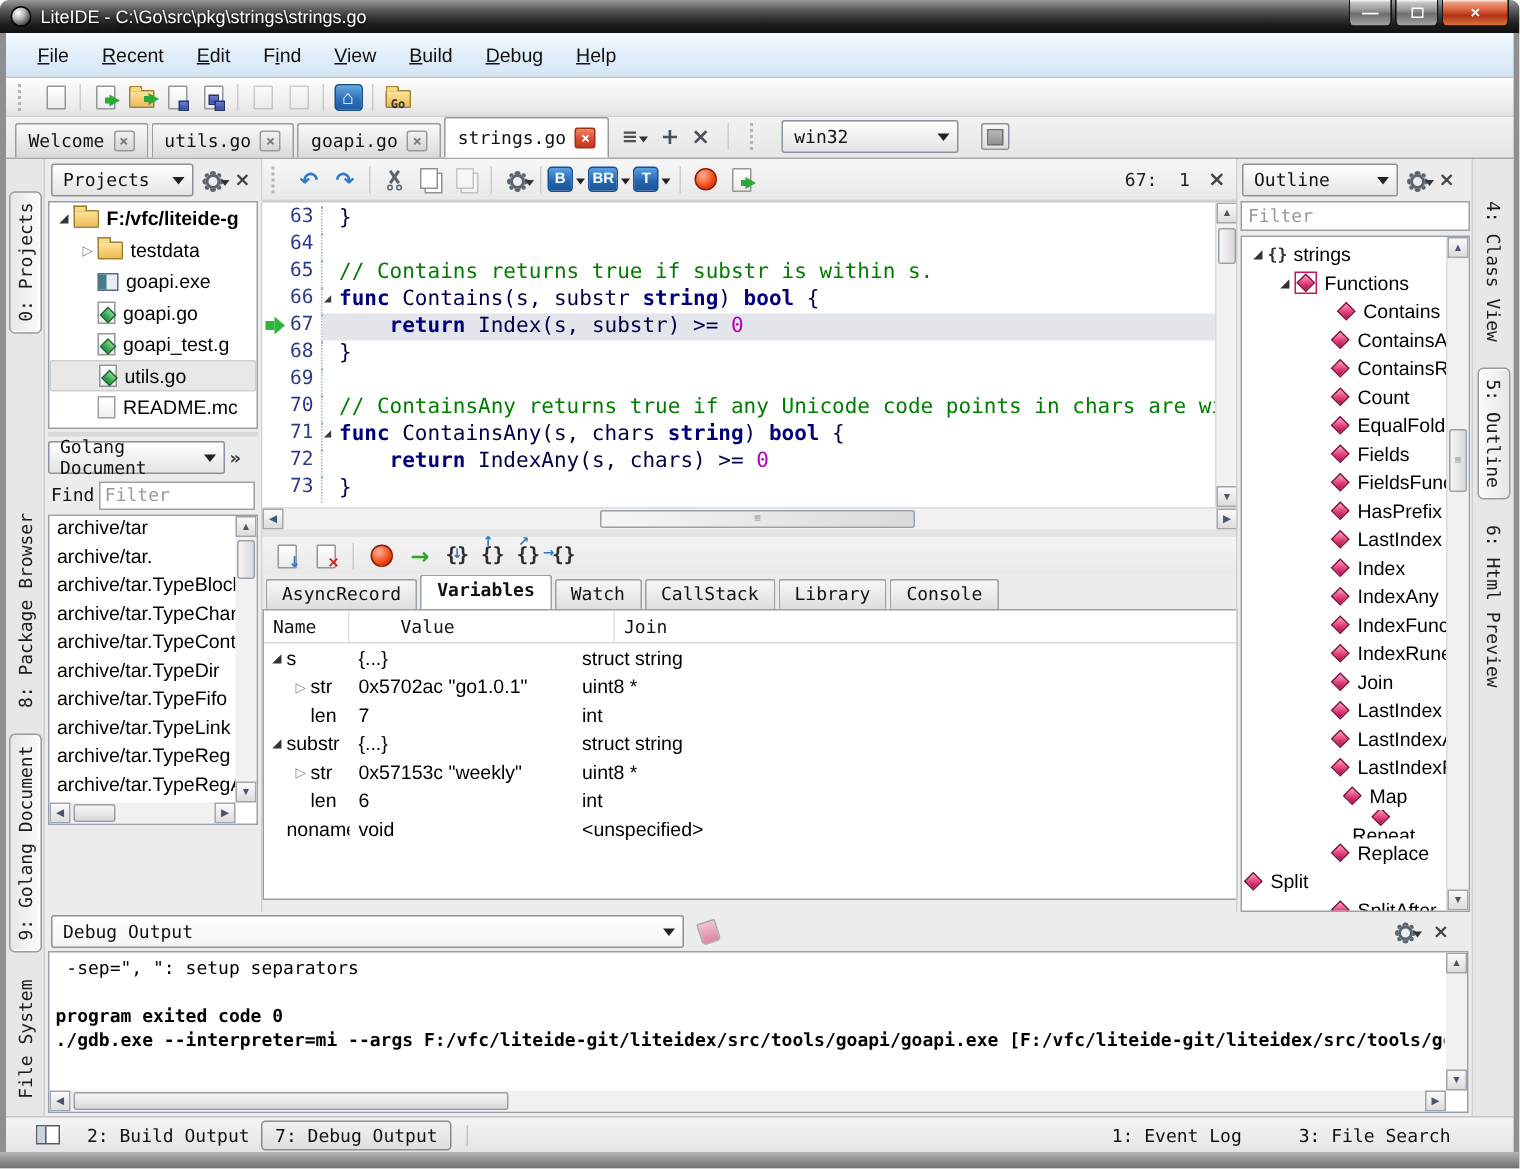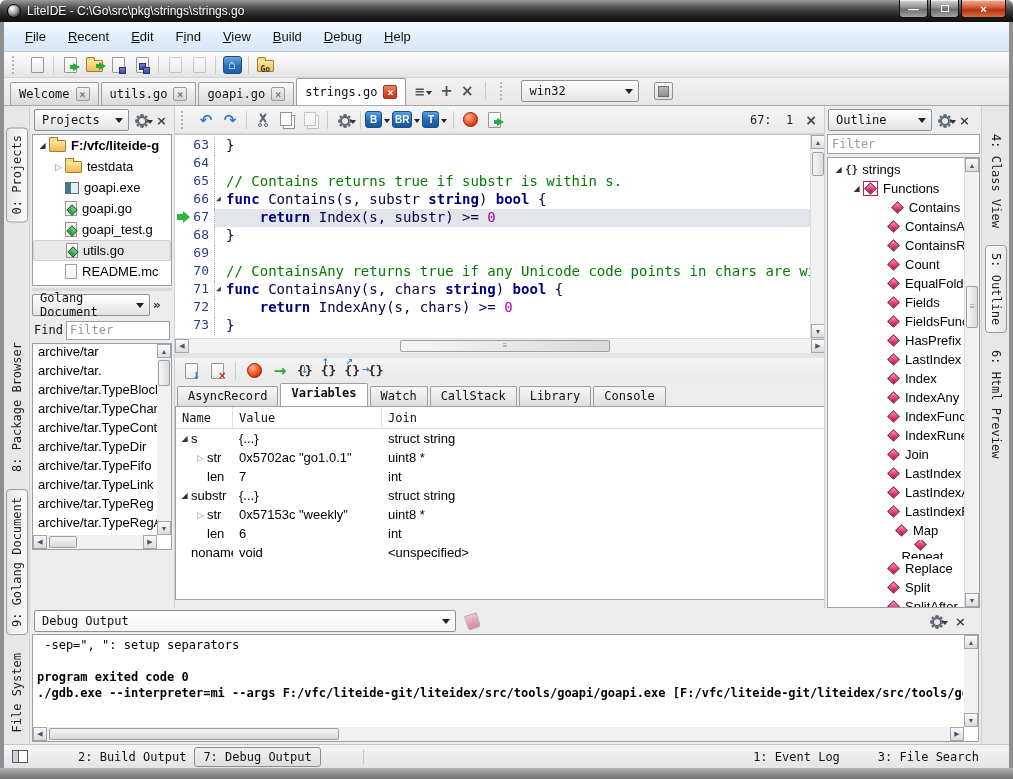--- a/index.html
+++ b/index.html
@@ -180,21 +180,21 @@
 
   .debug-tabs { position:absolute; left:0; top:277px; width:650px; height:23px; display:flex; align-items:flex-end; padding-left:2px; }
   .dtab { height:20px; padding:2px 10px 0; margin-right:2px; border:1px solid #9aa0a6; border-bottom:none; border-radius:2px 2px 0 0;
     background:linear-gradient(#f7f7f7,#dedede); font:12px "DejaVu Sans Mono",monospace; color:#111; }
   .dtab.active { height:23px; background:#fff; font-weight:bold; }
 
   
   .vars { position:absolute; left:0; top:300px; width:650px; height:194px; background:#fff; border:1px solid #9aa0a6; overflow:hidden; }
   .vhead { display:flex; height:22px; align-items:center; border-bottom:1px solid #d8d8d8; font:12px "DejaVu Sans Mono",monospace; color:#111; }
   .vh { padding-left:6px; height:100%; display:flex; align-items:center; border-right:1px solid #e0e0e0; }
-  .vc0h { width:57px; } .vc1h { width:149px; } .vc2h { flex:1; border-right:none; }
+  .vc0h { width:57px; } .vc1h { width:149px;margin-left:28px; } .vc2h { flex:1; border-right:none; }
   .vrow { display:flex; height:19px; align-items:center; font:13px "Liberation Sans",sans-serif; color:#000; }
   .vc { overflow:hidden; white-space:nowrap; display:flex; align-items:center; }
   .vc.vc0 { width:57px; } .vc.vc1 { width:149px; padding-left:6px; } .vc.vc2 { flex:1; padding-left:6px; }
 
   
   .panel-right .phead { padding:0 3px; }
   .filter-input { position:absolute; left:2px; top:28px; width:153px; height:20px; border:1px solid #98a0a8; font:12px "DejaVu Sans Mono",monospace;
     padding:0 4px; color:#222; }
   .filter-input::placeholder { color:#9a9a9a; }
   .outline-box { position:absolute; left:2px; top:51px; width:153px; height:451px; background:#fff; border:1px solid #98a0a8; overflow:hidden; }
@@ -213,21 +213,21 @@
   .do-combo { width:422px; height:22px; background:linear-gradient(#ffffff,#f4f4f4); }
   .i-clear { width:13px; height:15px; margin-left:10px; background:linear-gradient(#f3b8cb,#d96a92); border:1px solid #9a9a9a; transform:rotate(-18deg); border-radius:1px 1px 3px 3px; opacity:.8; }
   .do-right { margin-left:auto; display:flex; align-items:center; gap:8px; padding-right:8px; }
   .do-box { position:absolute; left:2px; top:26px; width:947px; height:108px; background:#fff; border:1px solid #98a0a8; overflow:hidden; }
   .do-lines { position:absolute; left:0; top:2px; right:15px; bottom:15px; overflow:hidden; padding-left:4px; }
   .out-line { font:12px "DejaVu Sans Mono",monospace; color:#000; height:16px; line-height:16px; white-space:pre; }
   .out-line.bold { font-weight:bold; }
 
   
   .statusbar { position:absolute; left:0; top:722px; width:1005px; height:24px; background:linear-gradient(#f5f5f5,#e4e4e4);
-    border-top:1px solid #c6c6c6; display:flex; align-items:center; font:12px "DejaVu Sans Mono",monospace; color:#111; padding:0 8px;gap:32px; }
+    border-top:1px solid #c6c6c6; display:flex; align-items:center; font:12px "DejaVu Sans Mono",monospace; color:#111; padding:0 20px; }
   .i-panes { width:16px; height:13px; border:1px solid #5a5a5a; background:#fff; position:relative; margin-right:10px; }
   .i-panes::before { content:""; position:absolute; left:0; top:0; width:5px; height:11px; background:#c8d4e0; border-right:1px solid #5a5a5a; }
   .sitem { padding:2px 8px; white-space:pre; }
   .sitem.active { border:1px solid #8c8c8c; border-radius:3px; background:linear-gradient(#f1f1f1,#dedede); }
   .ssep { width:1px; height:14px; background:#c2c2c2; margin:0 10px; }
   .sb-right { margin-left:auto; display:flex; align-items:center; gap:22px; padding-right:14px; }
 </style>
 </head>
 <body>
 
@@ -716,21 +716,21 @@
                 <span>Map</span>
               </div>
               <div class="orow" style="padding-left: 53px; flex-direction: column;">
                 <span class="dmd"></span>
                 <span>Repeat</span>
               </div>
               <div class="orow" style="padding-left: 58px;">
                 <span class="dmd"></span>
                 <span>Replace</span>
               </div>
-              <div class="orow" style="padding-left: 58px;">
+              <div class="orow" style="">
                 <span class="dmd"></span>
                 <span>Split</span>
               </div>
               <div class="orow" style="padding-left: 58px;">
                 <span class="dmd"></span>
                 <span>SplitAfter</span>
               </div>
             </div>
           <div class="sb sb-v" style="right:0;top:0;bottom:0;width:15px;border-left:1px solid #dcdcdc;">
             <span class="sb-btn" style="top:0;">▲</span>

